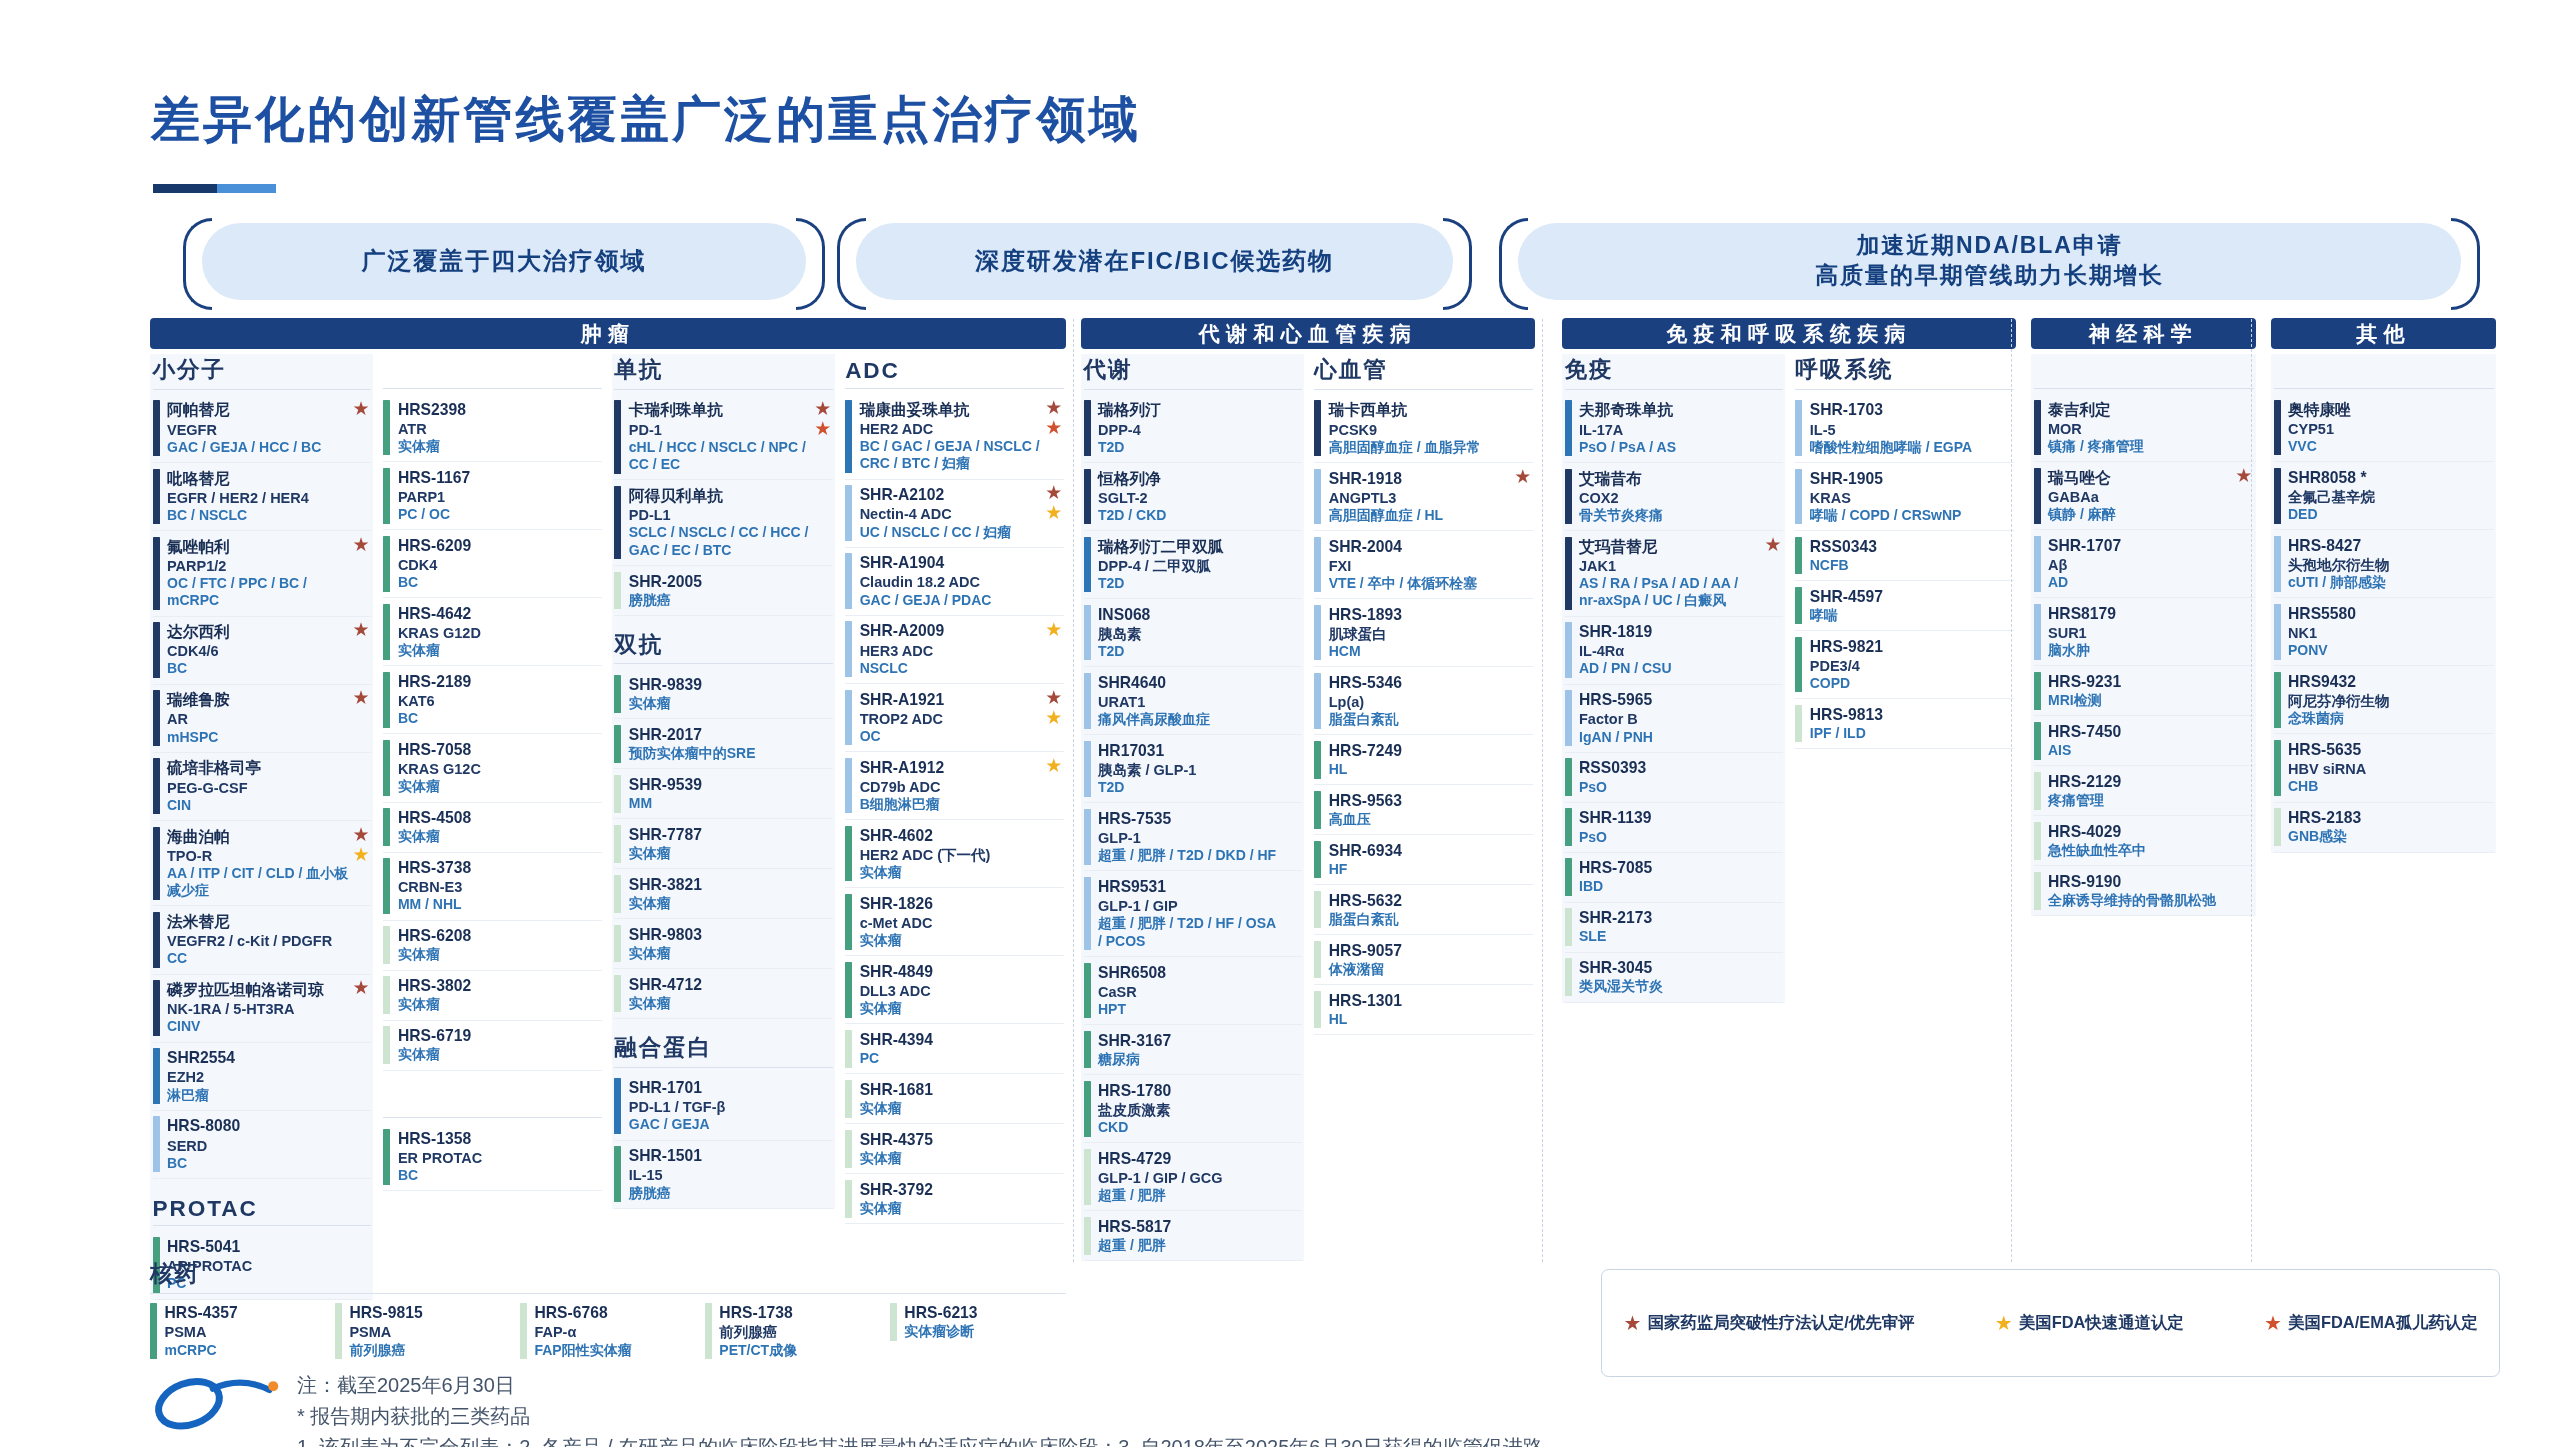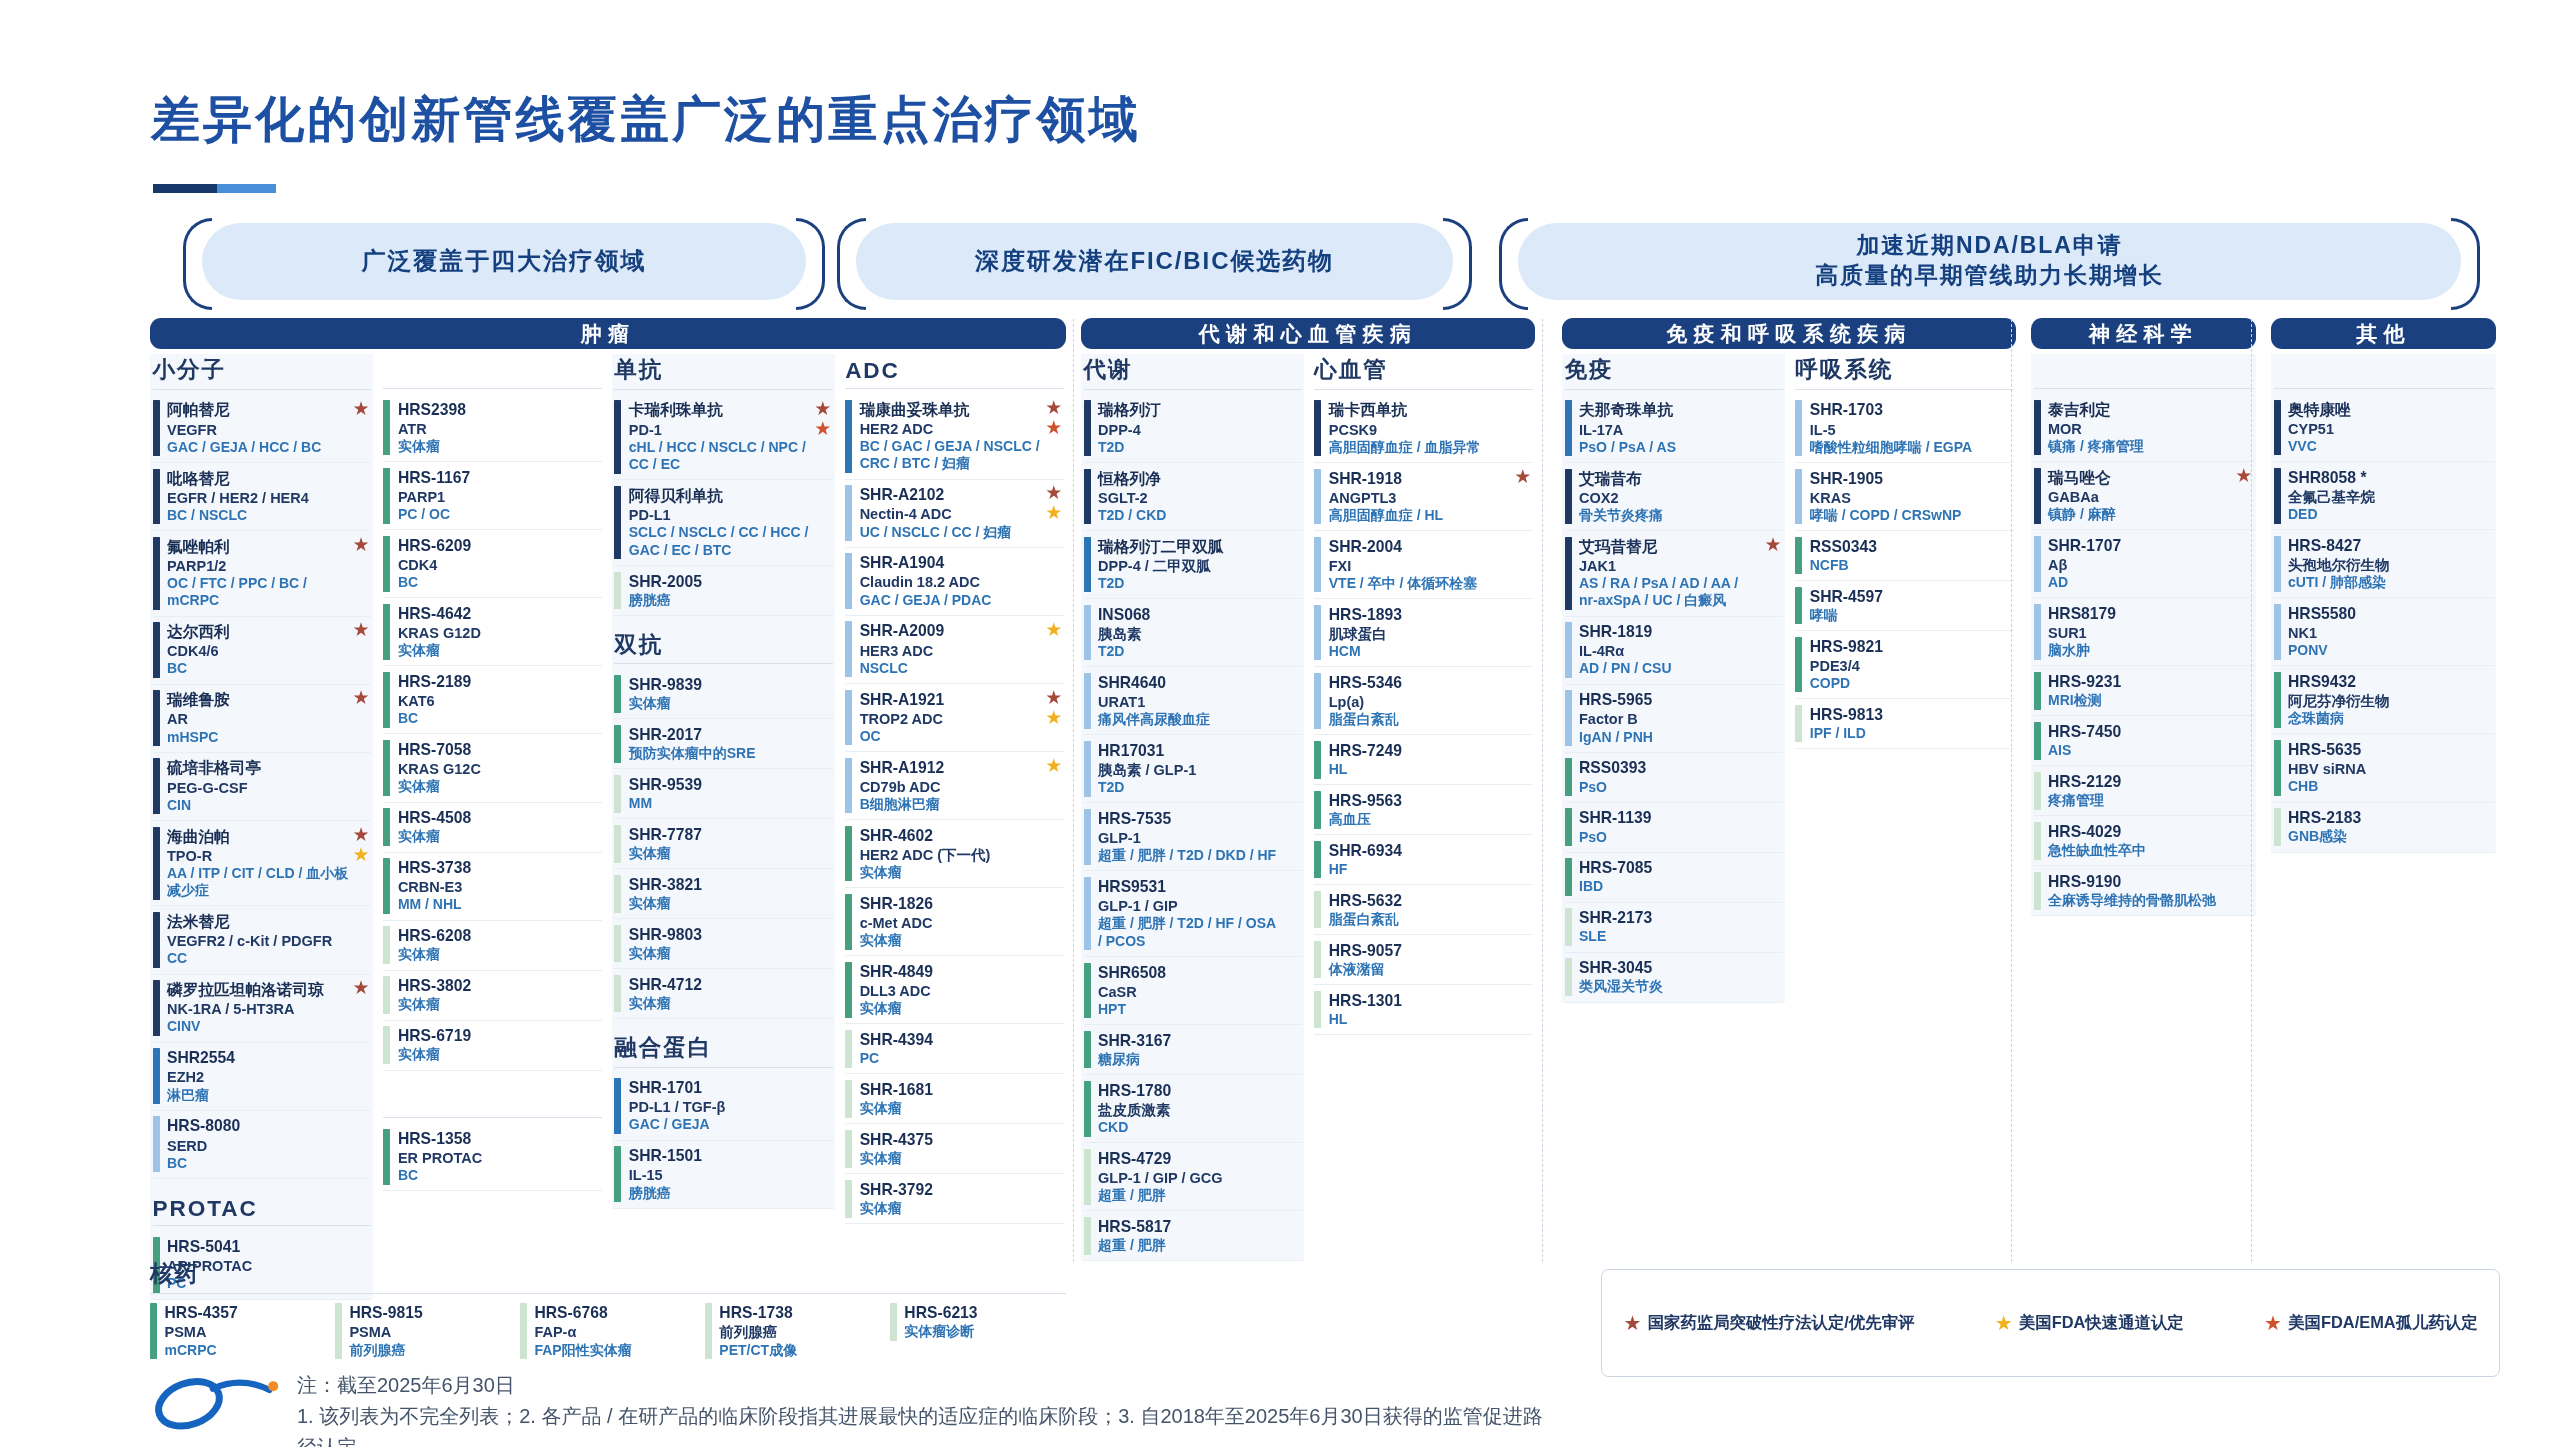--- a/index.html
+++ b/index.html
@@ -19,21 +19,21 @@
   .banner::before{left:-19px;border-right:none;border-radius:43px 0 0 43px;}
   .banner::after{right:-19px;border-left:none;border-radius:0 43px 43px 0;}
 
   .board{position:absolute;left:150px;top:318px;display:flex;gap:15px;align-items:flex-start;}
   .section{display:flex;flex-direction:column;}
   .sec-oncology{width:916px;}
   .sec-metabolic-cardio{width:454px;}
   .sec-immuno-respiratory{width:454px;margin-left:12px;}
   .sec-neuroscience{width:225px;}
   .sec-others{width:225px;}
-  .section-header{height:31px;background:#1B4080;border-radius:11px;color:#fff;font-size:21px;font-weight:bold;display:flex;align-items:center;justify-content:center;letter-spacing:6.3px;margin-bottom:5px;}
+  .section-header{height:31px;background:#1B4080;border-radius:4px;color:#fff;font-size:21px;font-weight:bold;display:flex;align-items:center;justify-content:center;letter-spacing:6.3px;margin-bottom:5px;}
   .cols{display:flex;gap:7.5px;align-items:flex-start;}
   .col{flex:1;display:flex;flex-direction:column;min-width:0;padding:0 2.5px;}
   .col.shade{background:#F4F7FB;}
   .subheader{min-height:35px;font-size:22.6px;font-weight:bold;color:#1F3864;letter-spacing:1.9px;display:flex;align-items:flex-end;padding-bottom:3.8px;border-bottom:1.3px solid #D8E1EC;margin-bottom:5px;}
   .subheader.mid{margin-top:12.6px;}
 
   .card{position:relative;display:flex;align-items:stretch;padding:5.7px 22.6px 5.7px 0;border-bottom:0.6px solid #E9EEF4;}
   .pbar{width:7px;flex:0 0 7px;margin-right:7.5px;border-radius:0.6px;}
   .ctext{flex:1;min-width:0;}
   .dn{font-size:15.7px;font-weight:bold;color:#1A2F55;line-height:1.28;}
@@ -1062,15 +1062,16 @@
 
 <div class="logo">
   <svg viewBox="0 0 210 100" width="132" height="63">
     <ellipse cx="62" cy="52" rx="50" ry="33" fill="none" stroke="#1565C0" stroke-width="11" transform="rotate(-20 62 52)"></ellipse>
     <path d="M 100 28 Q 145 8 190 30" stroke="#1565C0" stroke-width="10" fill="none" stroke-linecap="round"></path>
     <circle cx="196" cy="24" r="8" fill="#F28C28"></circle>
   </svg>
 </div>
 <div class="notes">
     <div class="note-line">注：截至2025年6月30日</div>
+    <div class="note-line">* 报告期内获批的三类药品</div>
     <div class="note-line">1. 该列表为不完全列表；2. 各产品 / 在研产品的临床阶段指其进展最快的适应症的临床阶段；3. 自2018年至2025年6月30日获得的监管促进路径认定</div>
   </div>
 
 
 </body></html>

